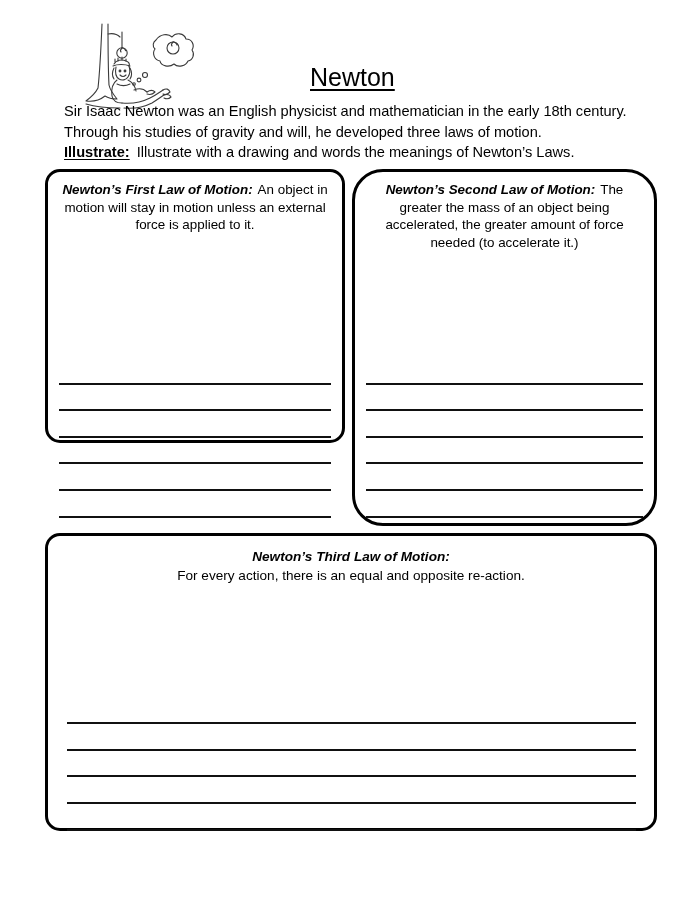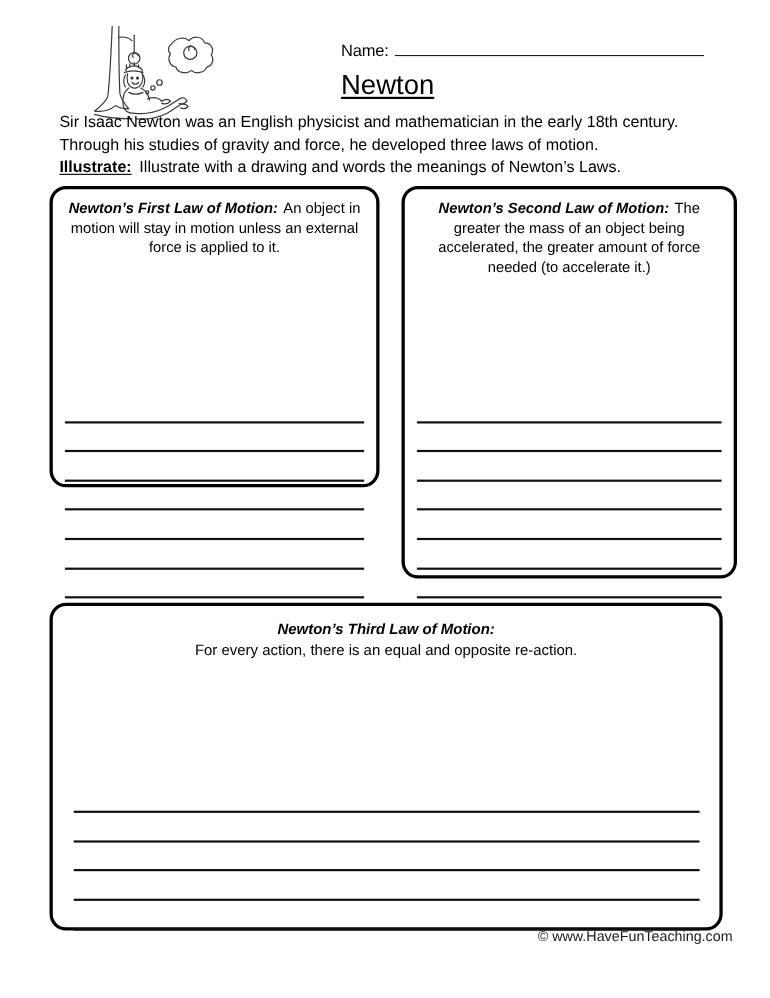--- a/index.html
+++ b/index.html
@@ -62,20 +62,21 @@
   #intro-block {
     position: absolute;
     left: 54px;
     top: 101px;
     width: 620px;
     font-size: 14.6px;
     line-height: 20.6px;
   }
   #intro-block .intro-line {
     white-space: nowrap;
+    margin-left: 10px;
   }
   #directions-label {
     font-weight: bold;
     text-decoration: underline;
     text-underline-offset: 2px;
   }
   #directions-text {
     margin-left: 7px;
     text-align: center;
   }
@@ -88,28 +89,29 @@
     border-radius: 15px;
     background: #ffffff;
   }
   #box-first-law {
     left: 45px;
     top: 169px;
     width: 300px;
     height: 274px;
   }
   #box-second-law {
-    left: 365px;
+    left: 352px;
     top: 169px;
     width: 305px;
     height: 357px;
+    border-radius: 31px;
   }
   #box-third-law {
     left: 45px;
-    top: 548px;
+    top: 533px;
     width: 612px;
     height: 298px;
   }
 
   .law-heading {
     padding: 9px 11px 0 11px;
     text-align: center;
     font-size: 13.4px;
     line-height: 17.6px;
   }
@@ -219,30 +221,26 @@
       <path d="M72 22 C76 16 84 15 88 19 C92 14 100 15 102 21 C108 21 111 27 108 32
                C111 36 109 42 104 43 C102 48 94 50 90 46 C85 50 77 48 76 43
                C70 42 68 35 71 31 C68 28 69 24 72 22 Z"></path>
 
       <circle cx="89" cy="30" r="6"></circle>
       <path d="M89 24 C87 26 87 27 88 28"></path>
       <path d="M89.5 23.8 C92 24.6 93 25.8 93 27"></path>
     </svg>
   </div>
 
-  <div id="name-row">
-    <span id="name-label">Name:</span>
-    <span id="name-rule"></span>
-  </div>
 
   <div id="worksheet-title">Newton</div>
 
   <div id="intro-block">
     <div class="intro-line">Sir Isaac Newton was an English physicist and mathematician in the early 18th century.</div>
-    <div class="intro-line">Through his studies of gravity and force, he developed three laws of motion.</div>
+    <div class="intro-line">Through his studies of gravity and will, he developed three laws of motion.</div>
     <div class="intro-line"><span id="directions-label">Illustrate:</span><span id="directions-text">Illustrate with a drawing and words the meanings of Newton’s Laws.</span></div>
   </div>
 
   <div class="law-box" id="box-first-law">
     <div class="law-heading"><span class="law-title">Newton’s First Law of Motion:</span><span class="law-body">An object in motion will stay in motion unless an external force is applied to it.</span></div>
     <div class="write-lines" id="lines-first-law">
       <div class="write-line"></div>
       <div class="write-line"></div>
       <div class="write-line"></div>
       <div class="write-line"></div>
@@ -272,15 +270,14 @@
       </div>
     <div class="write-lines" id="lines-third-law">
       <div class="write-line"></div>
       <div class="write-line"></div>
       <div class="write-line"></div>
       <div class="write-line"></div>
       <div class="write-line"></div>
     </div>
   </div>
 
-  <div id="footer-credit">© www.HaveFunTeaching.com</div>
 
 </div>
 
 </body></html>

